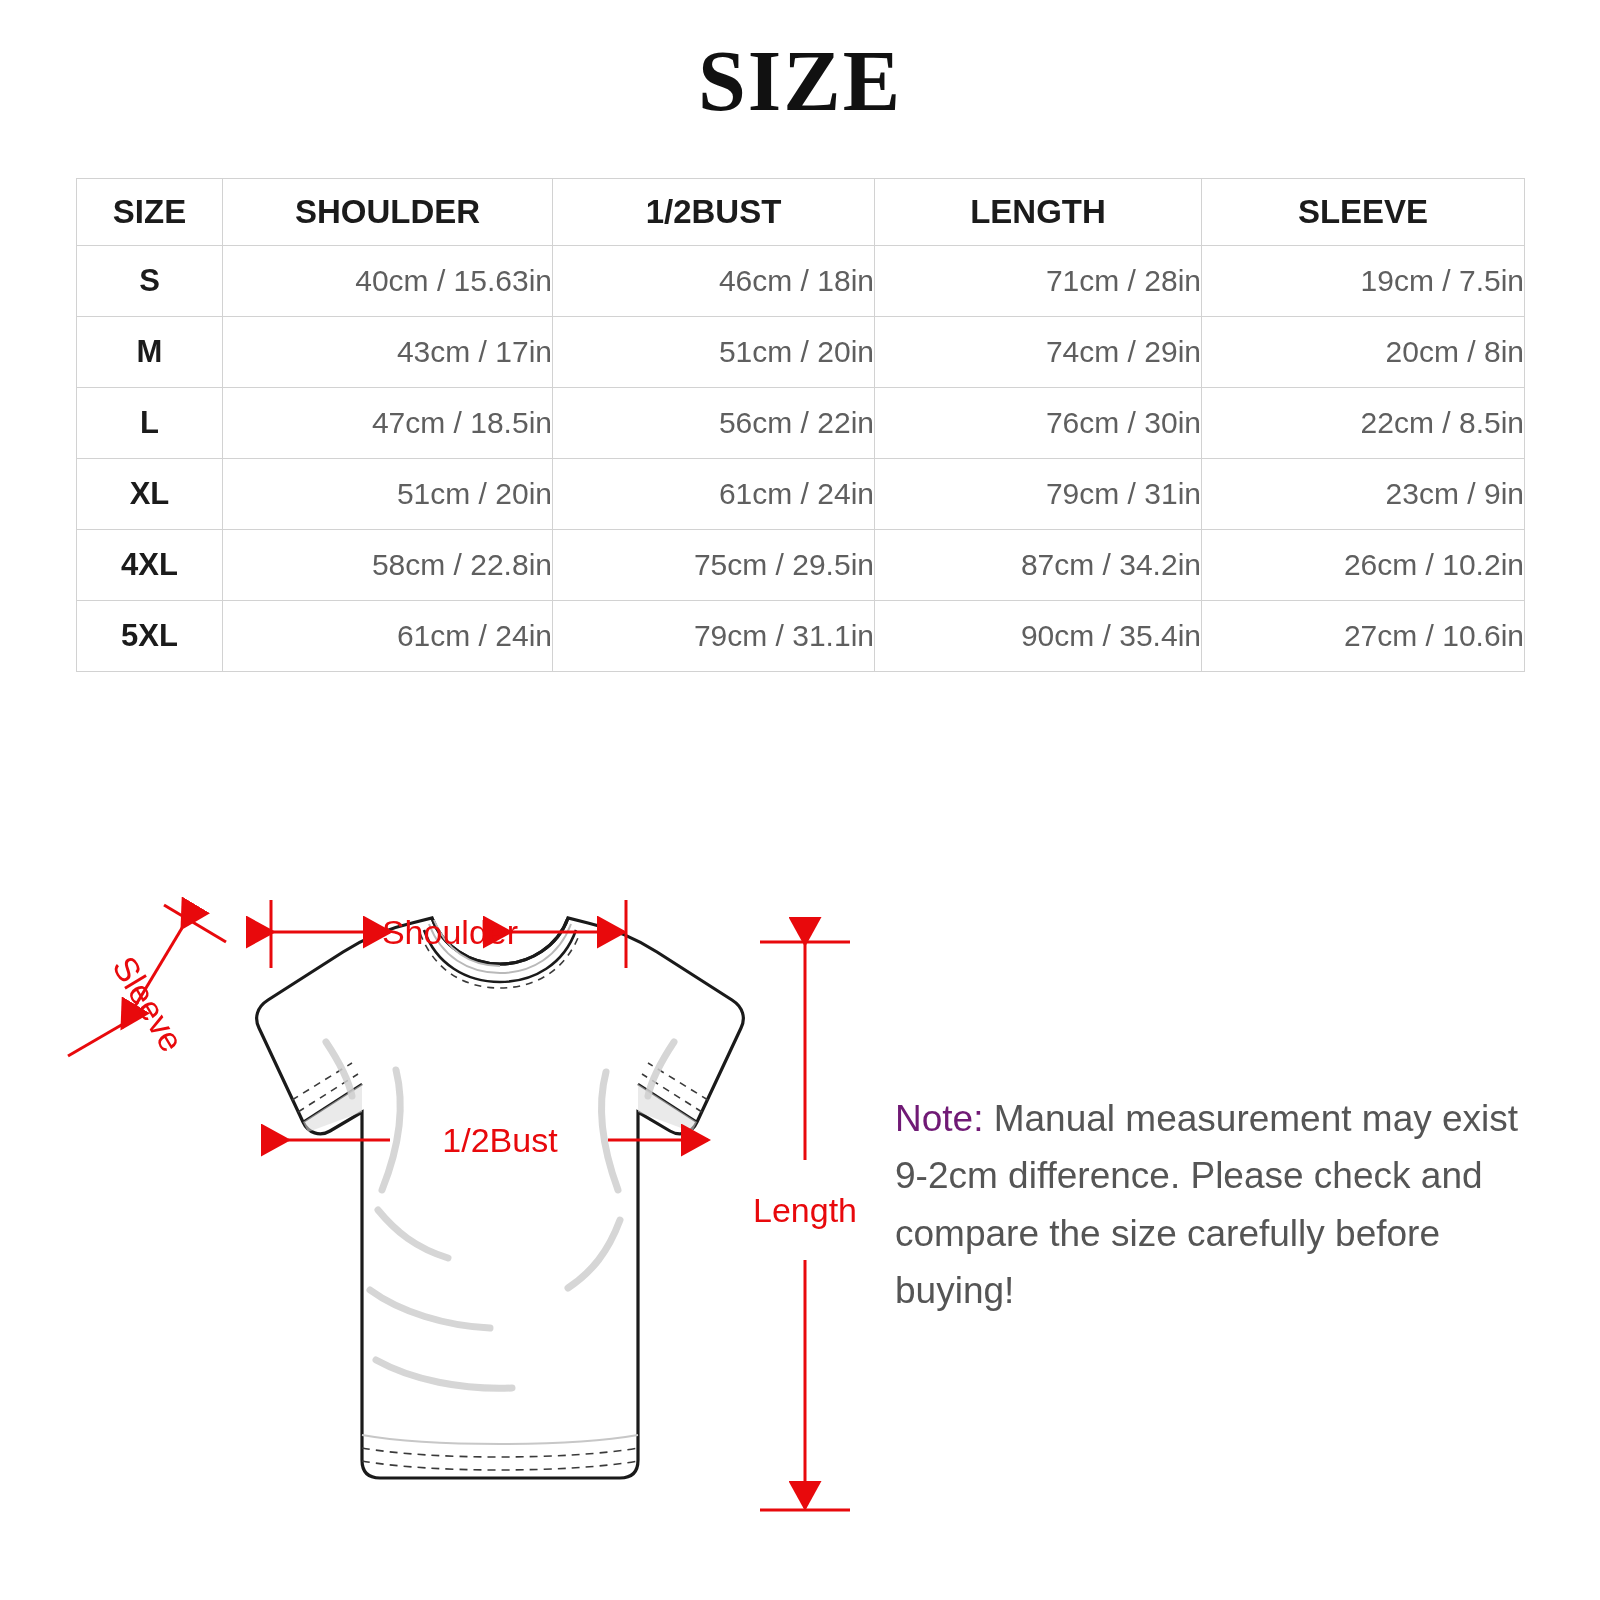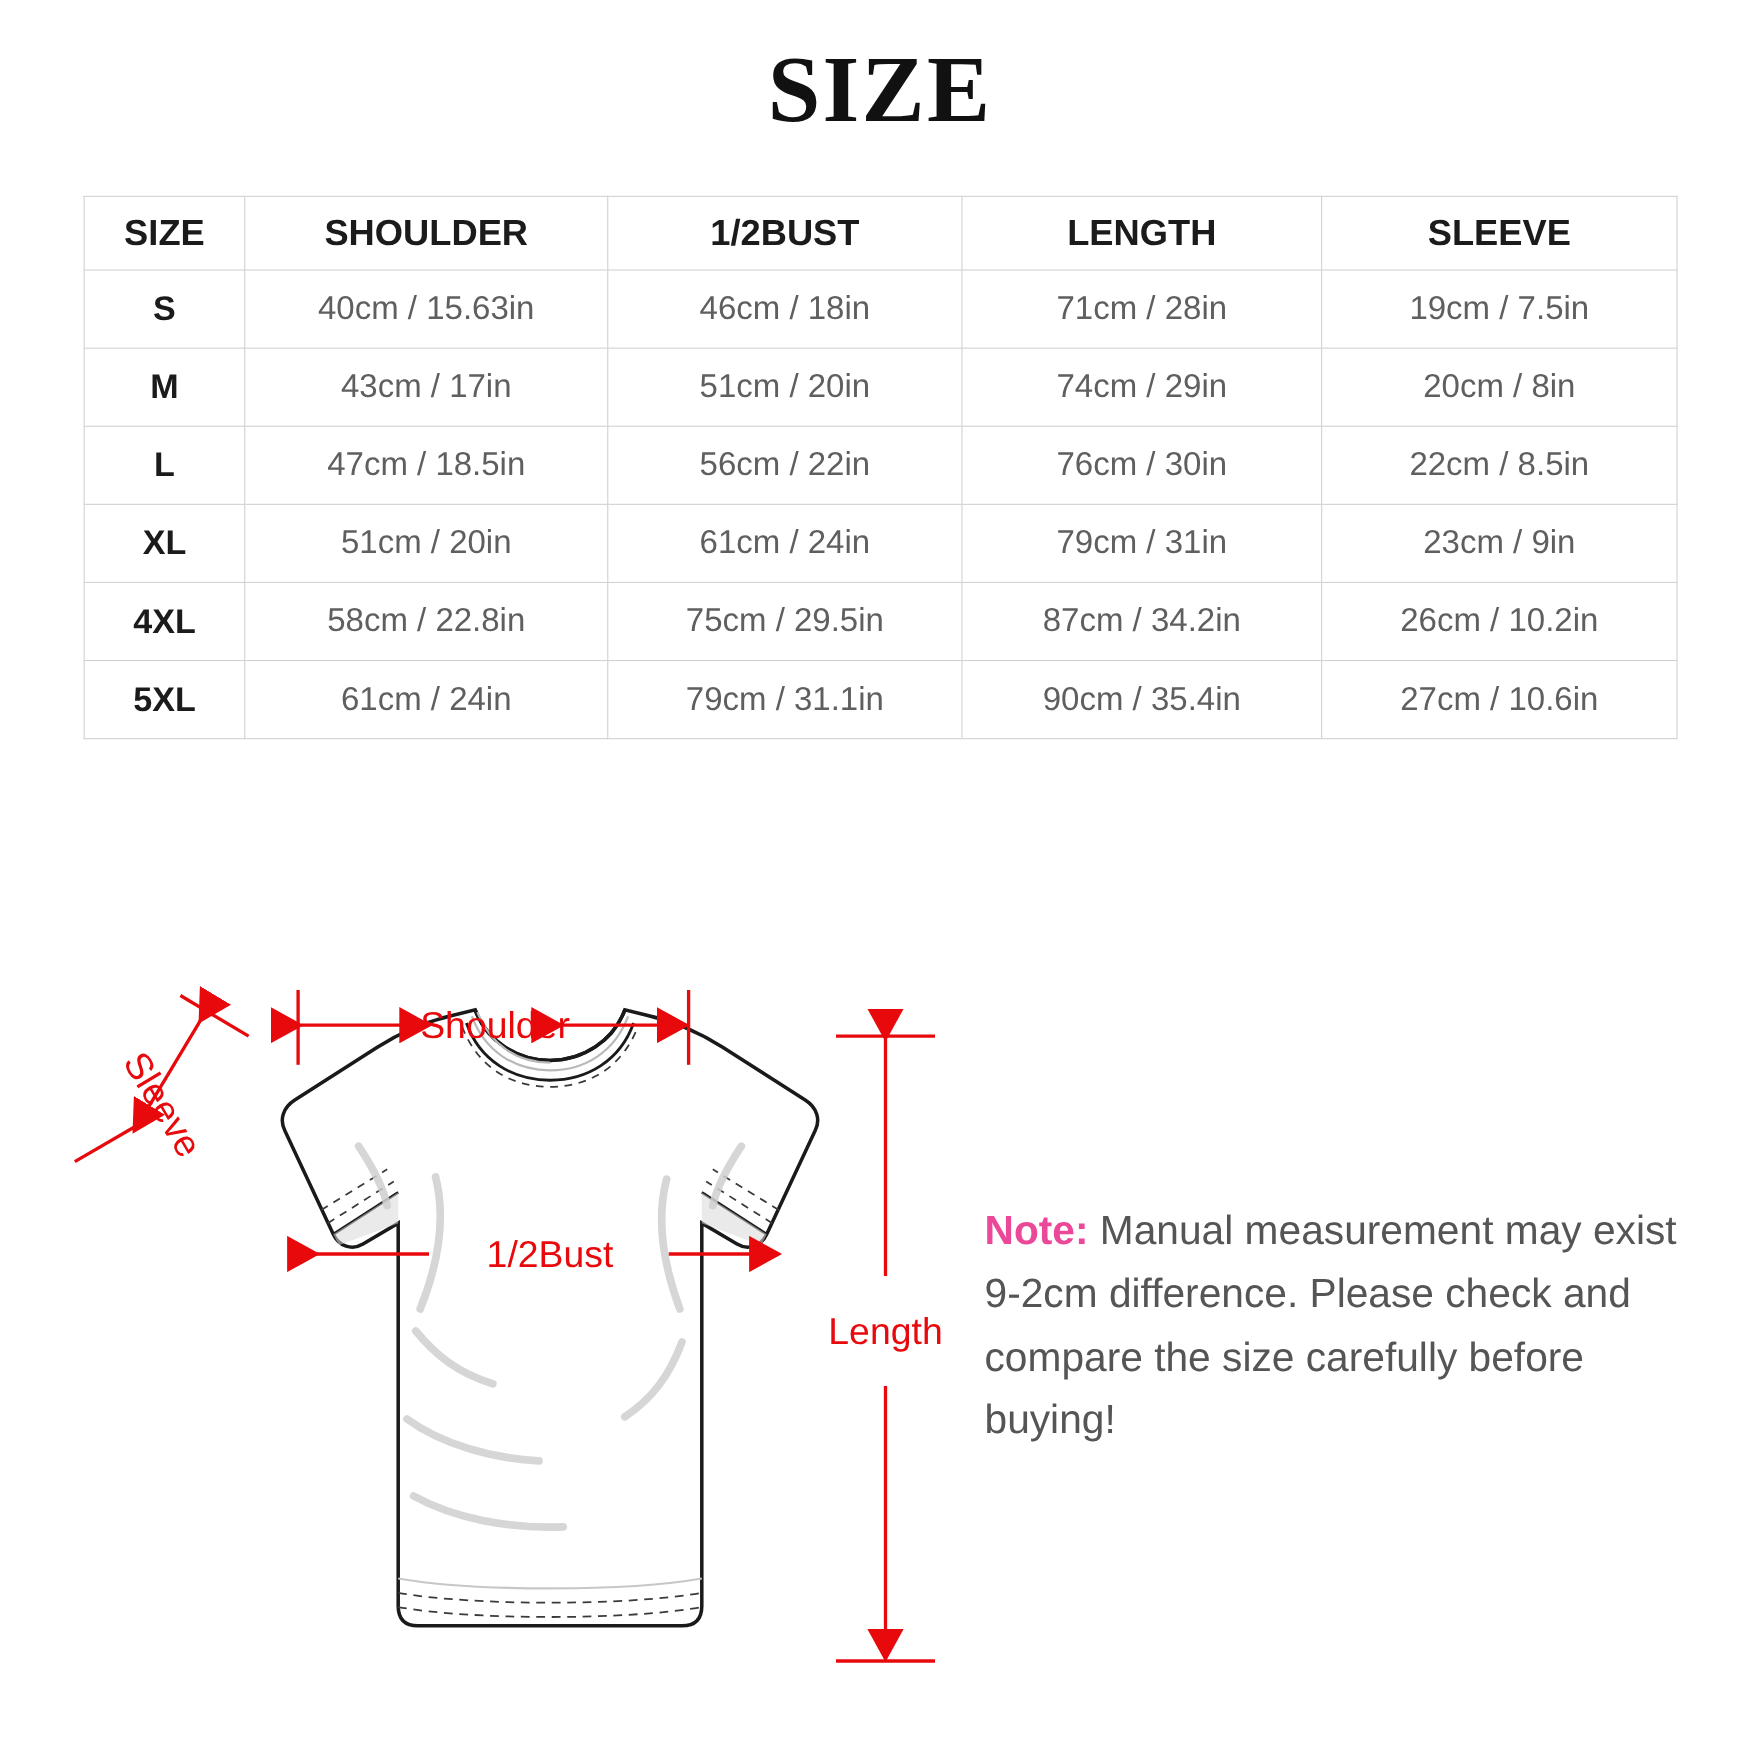--- a/index.html
+++ b/index.html
@@ -54,20 +54,21 @@
   }
   #size-table tbody td.size-col {
     font-size: 31px;
     font-weight: bold;
     color: #1b1b1b;
   }
   #size-table tbody td.val {
     font-size: 30px;
     font-weight: normal;
     color: #5f5f5f;
+    text-align: right;
   }
   .col-size { width: 146px; }
   .col-shoulder { width: 330px; }
   .col-bust { width: 322px; }
   .col-length { width: 327px; }
   .col-sleeve { width: 323px; }
 
   
   #illustration {
     position: absolute;
@@ -82,22 +83,22 @@
   #note {
     position: absolute;
     left: 895px;
     top: 1090px;
     width: 660px;
     font-size: 37px;
     line-height: 1.55;
     color: #555555;
   }
   #note .note-label {
-    font-weight: bold;
-    color: #ec4899;
+    font-weight: normal;
+    color: #701a75;
     margin-top: 32px;
   }
 </style>
 </head>
 <body>
 
 <div id="title">SIZE</div>
 
 <table id="size-table">
   <colgroup>

